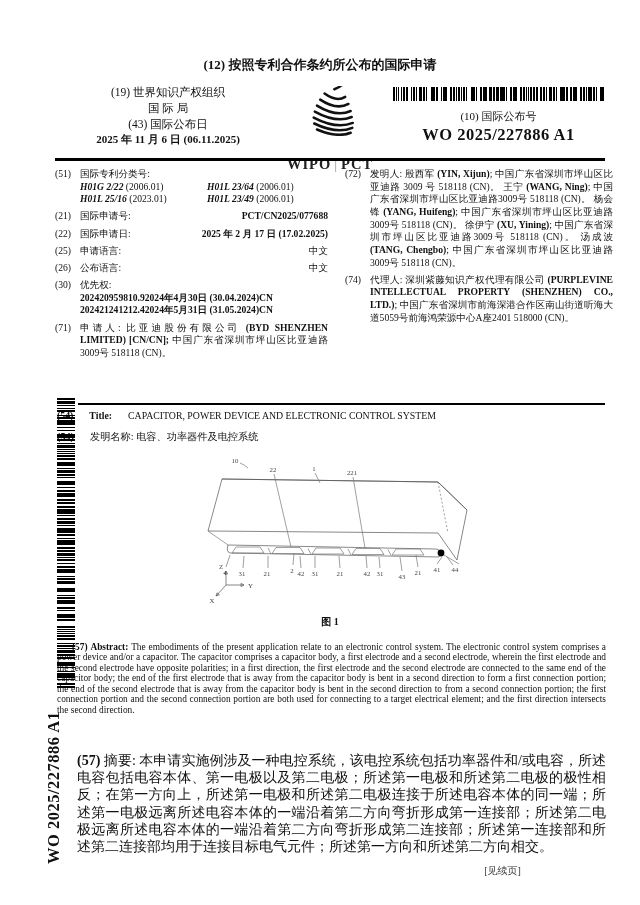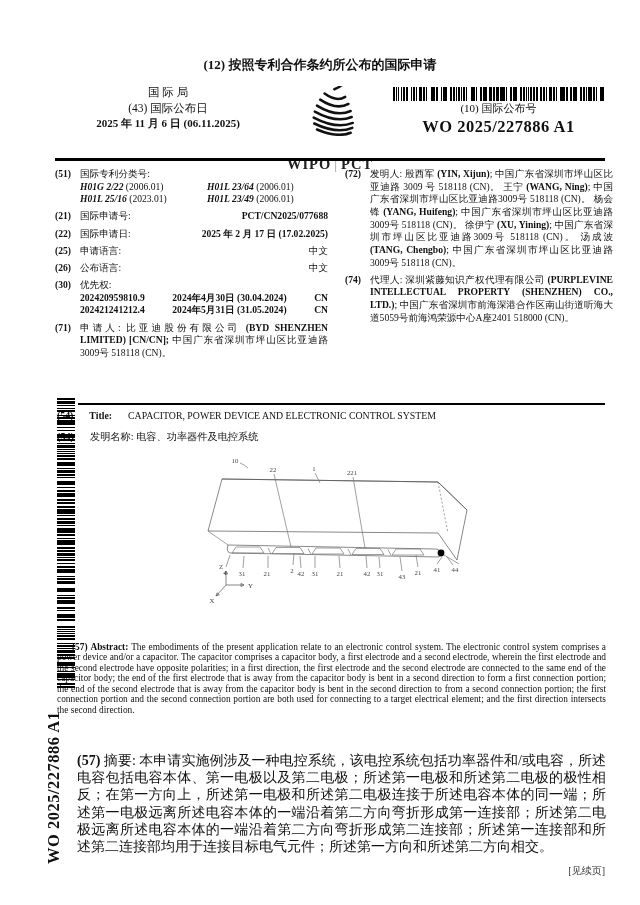--- a/index.html
+++ b/index.html
@@ -12,34 +12,34 @@
   .hdr-left{top:84px;left:62px;width:212px;text-align:center;font-size:11.5px;line-height:1.4;}
   .hdr-left .date{font-weight:bold;font-size:11px;}
   .logo-wrap{top:86px;left:278px;width:104px;text-align:center;}
   .logo-txt{font-size:14.5px;font-weight:bold;letter-spacing:1px;color:#222;margin-top:16px;}
   .logo-txt .sep{font-weight:normal;color:#999;padding:0 3px;}
   .hdr-right{top:87px;left:392px;width:213px;text-align:center;}
   .barcode-top{width:211px;height:14px;margin:0 auto;
     background:
       repeating-linear-gradient(90deg,#000 0 1.5px,rgba(0,0,0,0) 1.5px 3px,#000 3px 4px,rgba(0,0,0,0) 4px 7.5px,#000 7.5px 9px,rgba(0,0,0,0) 9px 10px),
       repeating-linear-gradient(90deg,#000 0 2px,rgba(0,0,0,0) 2px 5px,#000 5px 6px,rgba(0,0,0,0) 6px 13px);}
-  .pubno-label{font-size:11px;margin-top:0;}
+  .pubno-label{font-size:11px;margin-top:8px;}
   .pubno{font-size:16.5px;font-weight:bold;letter-spacing:.5px;margin-top:1px;}
   .rule-main{top:158px;left:55px;width:550px;height:2.5px;background:#000;}
   
   .col{font-size:9.6px;line-height:1.32;text-align:justify;}
   .col-left{top:168px;left:55px;width:273px;}
   .col-right{top:168px;left:337px;width:268px;margin-left:8px;}
   .entry{display:flex;margin-bottom:4.5px;}
-  .tag{width:25px;flex:0 0 25px;font-weight:bold;}
+  .tag{width:25px;flex:0 0 25px;font-weight:normal;}
   .body{flex:1;font-family:Liberation Serif, serif;}
   .ipc-grid{display:grid;grid-template-columns:1fr 1fr;column-gap:6px;}
   .ipc-code{font-weight:bold;font-style:italic;}
   .kv{display:flex;justify-content:space-between;}
-  .prio-row{display:flex;justify-content:space-between;font-weight:bold;}
+  .prio-row{display:flex;justify-content:flex-start;font-weight:bold;}
   .rule-title{top:403px;left:78px;width:527px;height:1.5px;background:#000;}
   .title-en{top:410px;left:57px;width:548px;font-size:9.8px;}
   .title-zh{top:430px;left:57px;width:548px;font-size:10.2px;}
   .title-en .tag-i,.title-zh .tag-i{font-weight:bold;margin-right:16px;}
   
   .fig{top:452px;left:160px;width:340px;height:162px;}
   .fig svg{width:340px;height:162px;}
   .fig path,.fig line,.fig polyline{fill:none;stroke:#777;stroke-width:.7;}
   .fig .dark{stroke:#555;}
   .fig text{font-size:6.8px;fill:#444;font-family:"Liberation Serif",serif;}
@@ -48,30 +48,31 @@
   .abst-en{top:642px;left:57px;width:549px;font-size:9.35px;line-height:1.12;text-align:justify;text-indent:15px;}
   .abst-zh{top:752px;left:77px;width:529px;font-size:14px;line-height:1.23;text-align:justify;}
   
   .barcode-left{top:398px;left:57px;width:18px;height:290px;
     background:
       repeating-linear-gradient(180deg,#000 0 1.5px,rgba(0,0,0,0) 1.5px 3px,#000 3px 4.5px,rgba(0,0,0,0) 4.5px 7px,#000 7px 8px,rgba(0,0,0,0) 8px 9.5px),
       repeating-linear-gradient(180deg,#000 0 2px,rgba(0,0,0,0) 2px 5px,#000 5px 6.5px,rgba(0,0,0,0) 6.5px 12px);}
   .sidebar-pub{top:688px;left:44px;height:176px;width:26px;
     writing-mode:vertical-rl;transform:rotate(180deg);
     font-size:16.5px;font-weight:bold;letter-spacing:.5px;text-align:left;}
-  .footer-note{top:864px;left:400px;width:205px;text-align:right;font-size:10px;color:#333;}
+  .footer-note{top:864px;left:400px;width:205px;text-align:center;font-size:10px;color:#333;}
 </style>
 </head>
 <body>
 
 <div class="page">
 
   <div class="abs doc-type">(12) 按照专利合作条约所公布的国际申请</div>
 
   <div class="abs hdr-left">
+    <div>(19) 世界知识产权组织</div>
     <div>国 际 局</div>
     <div>(43) 国际公布日</div>
     <div class="date">2025 年 11 月 6 日 (06.11.2025)</div>
   </div>
 
   <div class="abs logo-wrap">
     <svg width="70" height="50" viewBox="0 0 60 46">
       <g fill="none" stroke="#111" stroke-width="2.3" stroke-linecap="round">
         <path d="M34,3 q5,-2 7,-4"></path>
         <path d="M25,7 q11,8 19,3"></path>
@@ -252,20 +253,21 @@
       <text x="220" y="124" text-anchor="middle">31</text>
       <text x="242" y="127" text-anchor="middle">43</text>
       <text x="258" y="123" text-anchor="middle">21</text>
       <text x="277" y="120" text-anchor="middle">41</text>
       <text x="295" y="120" text-anchor="middle">44</text>
       <text x="61" y="117" text-anchor="middle">Z</text>
       <text x="88" y="136">Y</text>
       <text x="52" y="151" text-anchor="middle">X</text>
     </svg>
   </div>
+  <div class="abs fig-cap">图 1</div>
 
   <div class="abs abst-en">
     <b>(57)</b>&nbsp;<b>Abstract:</b>&nbsp;<span>The embodiments of the present application relate to an electronic control system. The electronic control system comprises a power device and/or a capacitor. The capacitor comprises a capacitor body, a first electrode and a second electrode, wherein the first electrode and the second electrode have opposite polarities; in a first direction, the first electrode and the second electrode are connected to the same end of the capacitor body; the end of the first electrode that is away from the capacitor body is bent in a second direction to form a first connection portion; the end of the second electrode that is away from the capacitor body is bent in the second direction to from a second connection portion; the first connection portion and the second connection portion are both used for connecting to a target electrical element; and the first direction intersects the second direction.</span>
   </div>
   <div class="abs abst-zh">
     <b>(57)</b>&nbsp;<span>摘要:</span>&nbsp;<span>本申请实施例涉及一种电控系统，该电控系统包括功率器件和/或电容，所述电容包括电容本体、第一电极以及第二电极；所述第一电极和所述第二电极的极性相反；在第一方向上，所述第一电极和所述第二电极连接于所述电容本体的同一端；所述第一电极远离所述电容本体的一端沿着第二方向弯折形成第一连接部；所述第二电极远离所述电容本体的一端沿着第二方向弯折形成第二连接部；所述第一连接部和所述第二连接部均用于连接目标电气元件；所述第一方向和所述第二方向相交。</span>
   </div>
 
   <div class="abs barcode-left"></div>
   <div class="abs sidebar-pub">WO 2025/227886 A1</div>

